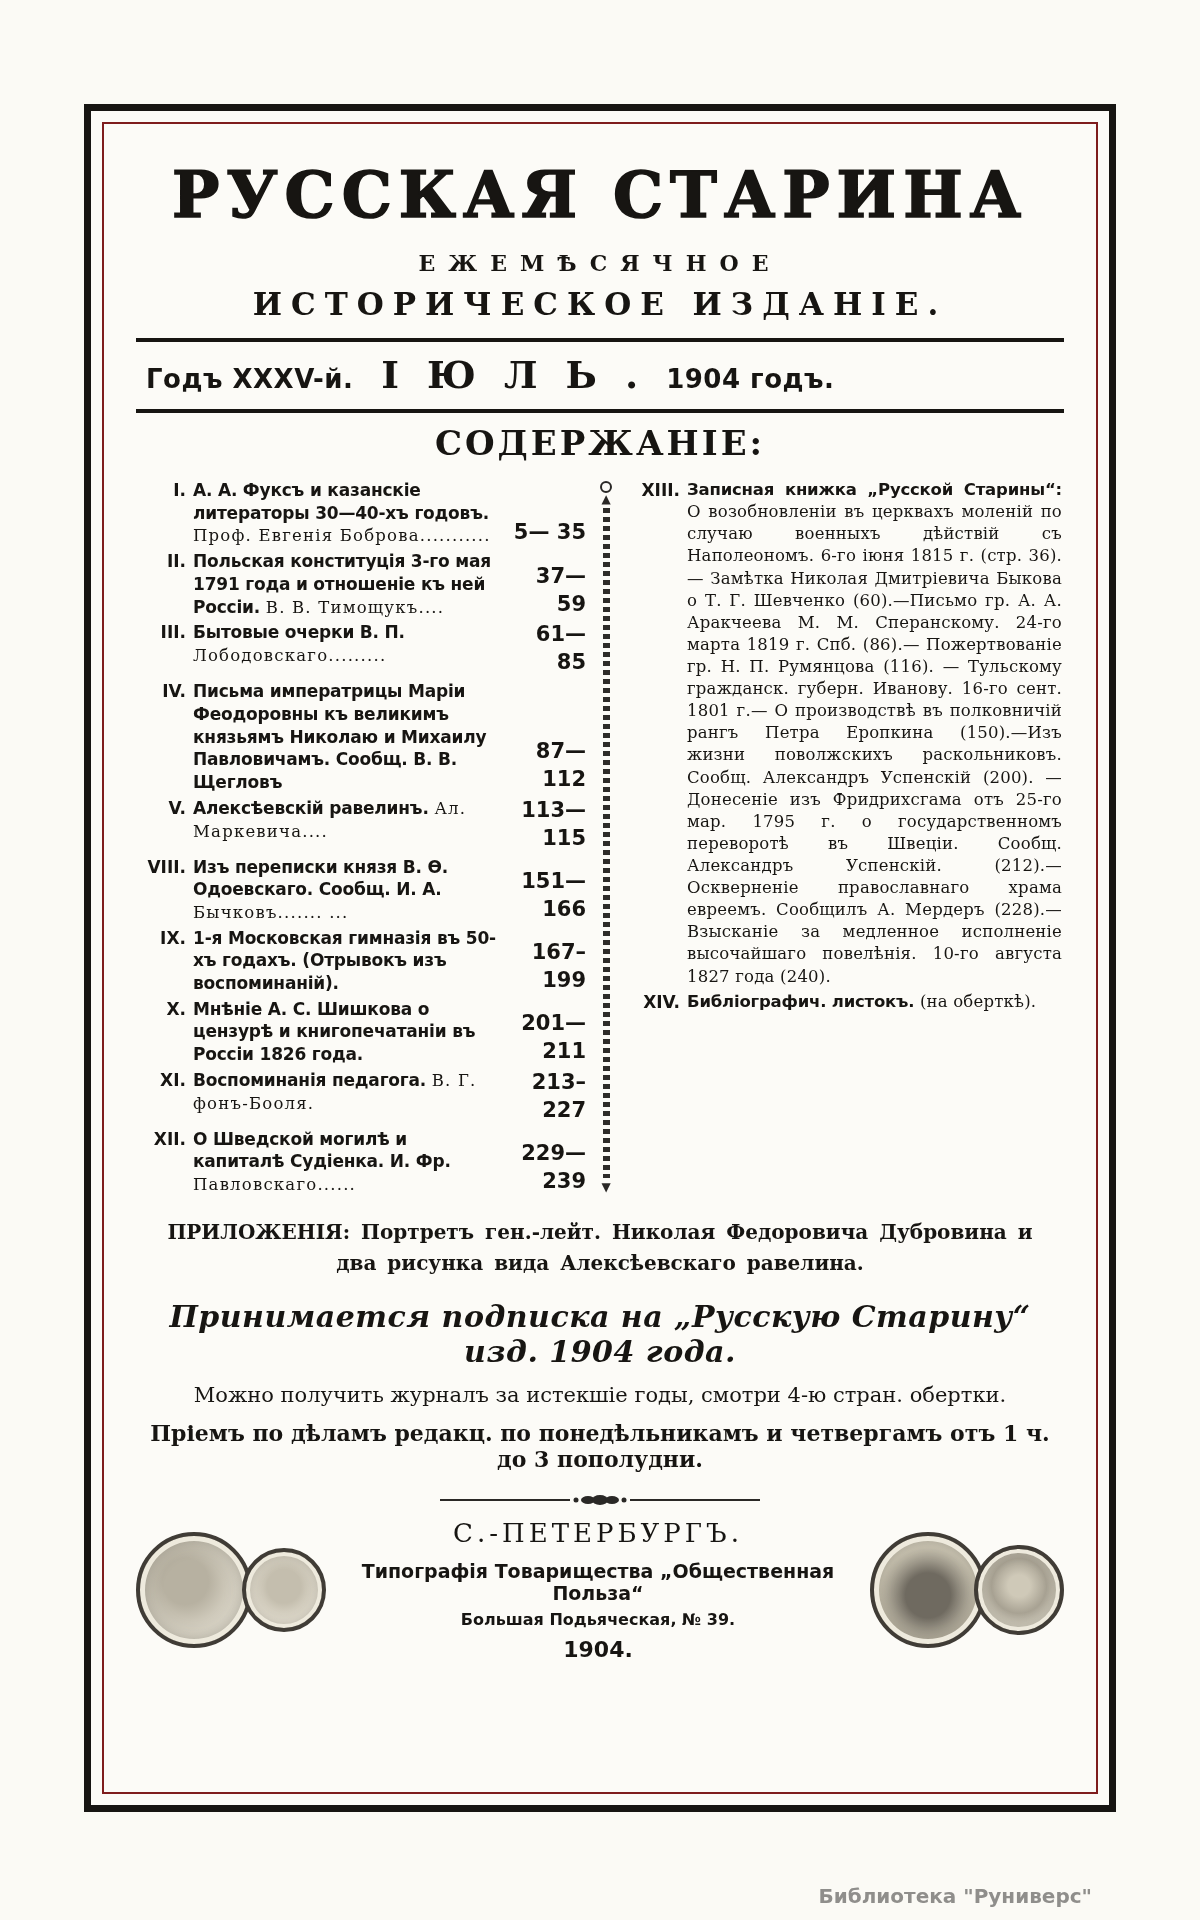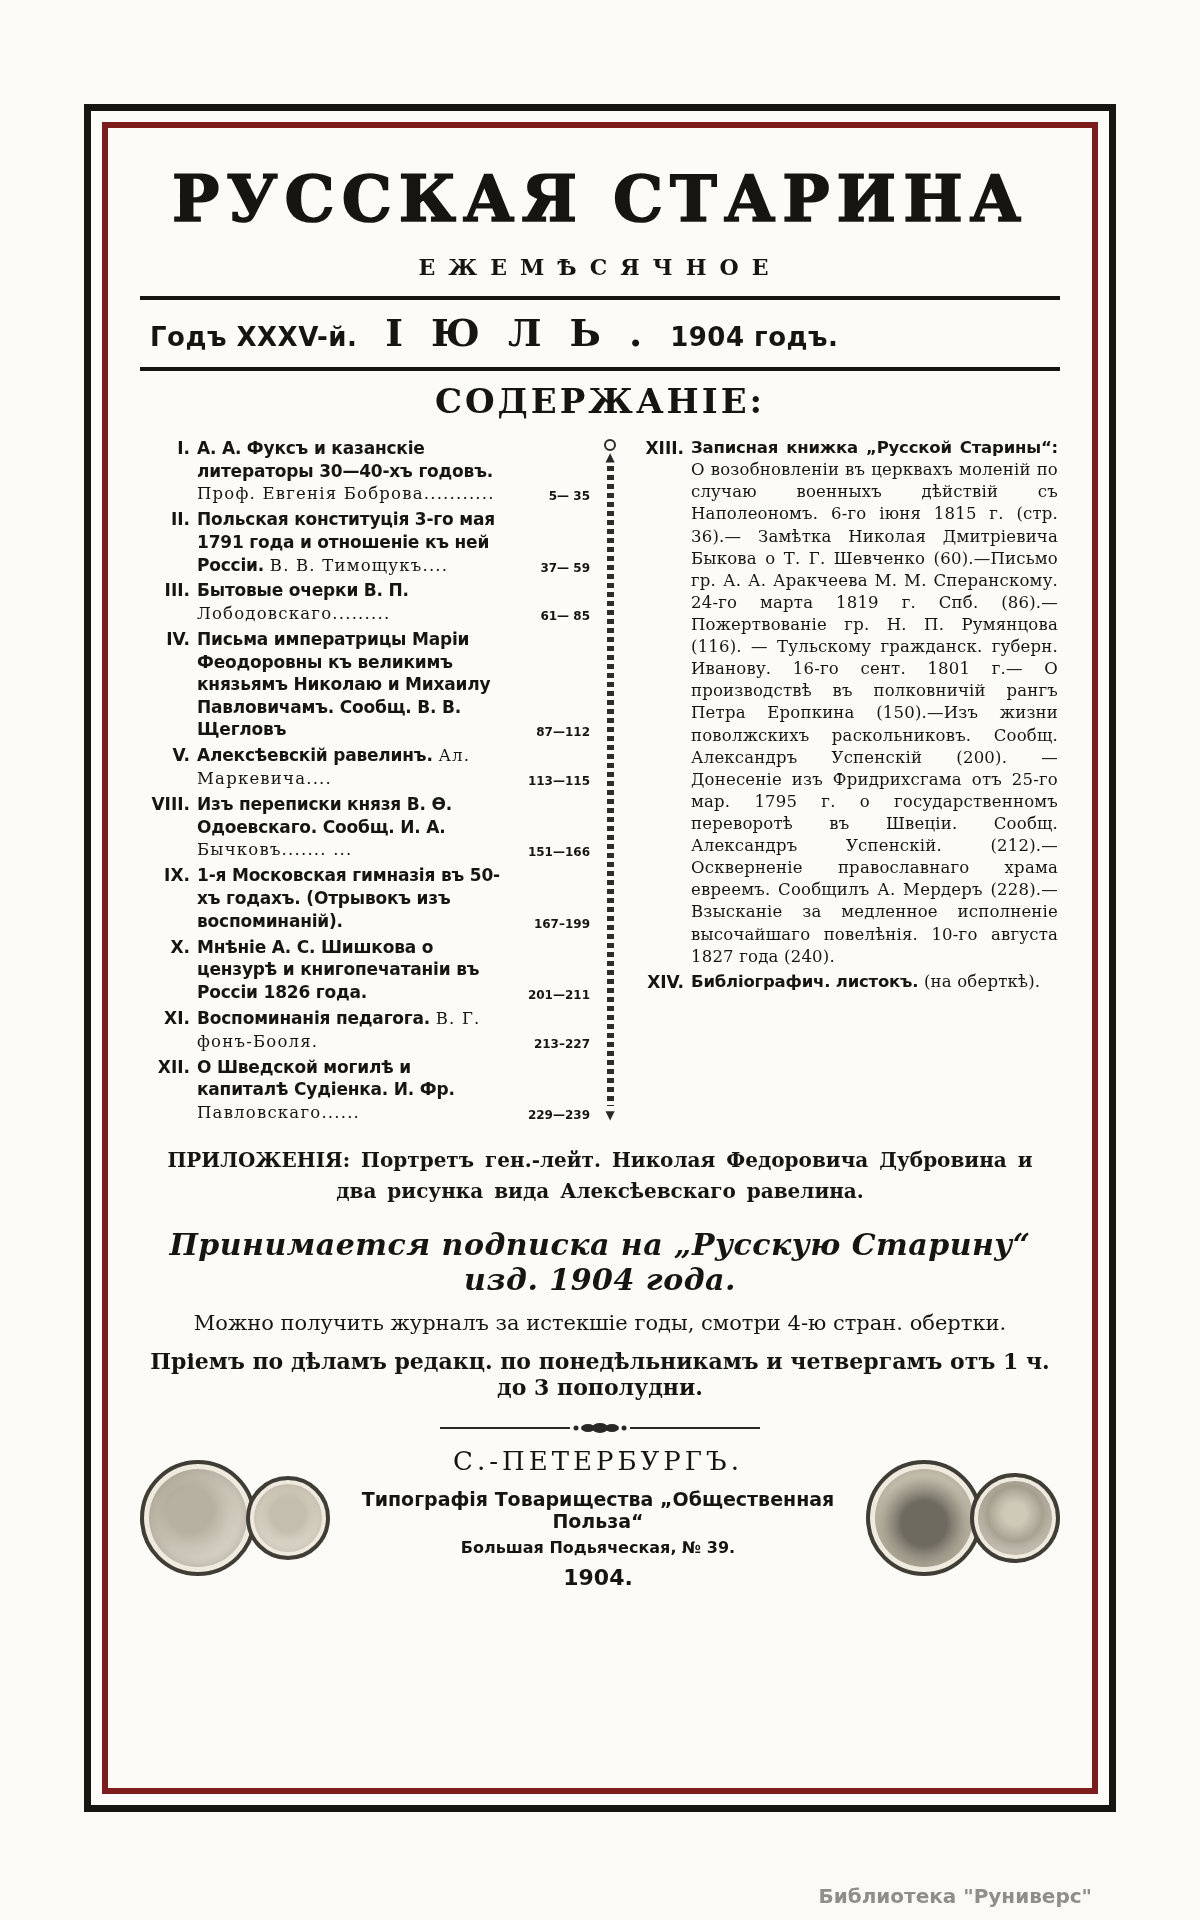--- a/index.html
+++ b/index.html
@@ -12,21 +12,21 @@
   .page-surface{
     position:absolute;inset:0;background:#fbfaf5;
   }
   
   .frame-outer{
     position:absolute;left:84px;top:104px;width:1032px;height:1708px;
     border:7px solid #171512;box-sizing:border-box;background:#fcfbf7;
   }
   .frame-inner{
     position:absolute;left:11px;top:11px;right:11px;bottom:11px;
-    border:6px solid #7f1d1d;box-sizing:border-box;
+    border:2px solid #7f1d1d;box-sizing:border-box;
     padding:18px 30px 24px;overflow:hidden;
   }
   
   .masthead-title{
     margin-top:20px;text-align:center;
     font-family:"DejaVu Serif",serif;font-weight:700;font-size:63px;line-height:1.05;
     letter-spacing:7px;-webkit-text-stroke:1.6px #171512;
   }
   .masthead-sub1{
     margin-top:22px;text-align:center;font-weight:700;font-size:22px;letter-spacing:13px;
@@ -71,21 +71,21 @@
   }
   .toc-body{
     flex:1;font-family:"DejaVu Sans",sans-serif;font-weight:700;font-size:17px;line-height:1.33;
     letter-spacing:-0.2px;
   }
   .toc-plain{
     font-family:"DejaVu Serif",serif;font-weight:400;letter-spacing:1.2px;font-size:16.5px;
   }
   .toc-pages{
     flex:none;width:84px;text-align:right;align-self:flex-end;
-    font-family:"DejaVu Sans",sans-serif;font-weight:700;font-size:12px;line-height:1.33;
+    font-family:"DejaVu Sans",sans-serif;font-weight:700;font-size:21px;line-height:1.33;
   }
   .toc-right .toc-num{width:54px;}
   .toc-right .toc-body{text-align:justify;font-size:16.5px;line-height:1.34;}
   .toc-right .toc-plain{letter-spacing:0.2px;font-size:16.5px;}
   
   .appendix{
     margin:18px 14px 0;text-align:center;
     font-weight:700;font-size:20px;line-height:1.55;word-spacing:4px;
   }
   .subscribe1{
@@ -137,20 +137,21 @@
 </head>
 <body>
 
 <div class="page-surface"></div>
 
 <div class="frame-outer">
   <div class="frame-inner">
 
     <div class="masthead-title">РУССКАЯ СТАРИНА</div>
     <div class="masthead-sub1">ЕЖЕМѢСЯЧНОЕ</div>
+    <div class="masthead-sub2">ИСТОРИЧЕСКОЕ ИЗДАНІЕ.</div>
 
     <hr class="rule">
 
     <div class="year-row">
       <span class="year-left">Годъ XXXV-й.</span>
       <span class="month">ІЮЛЬ.</span>
       <span class="year-right">1904 годъ.</span>
     </div>
 
     <hr class="rule-bottom">

